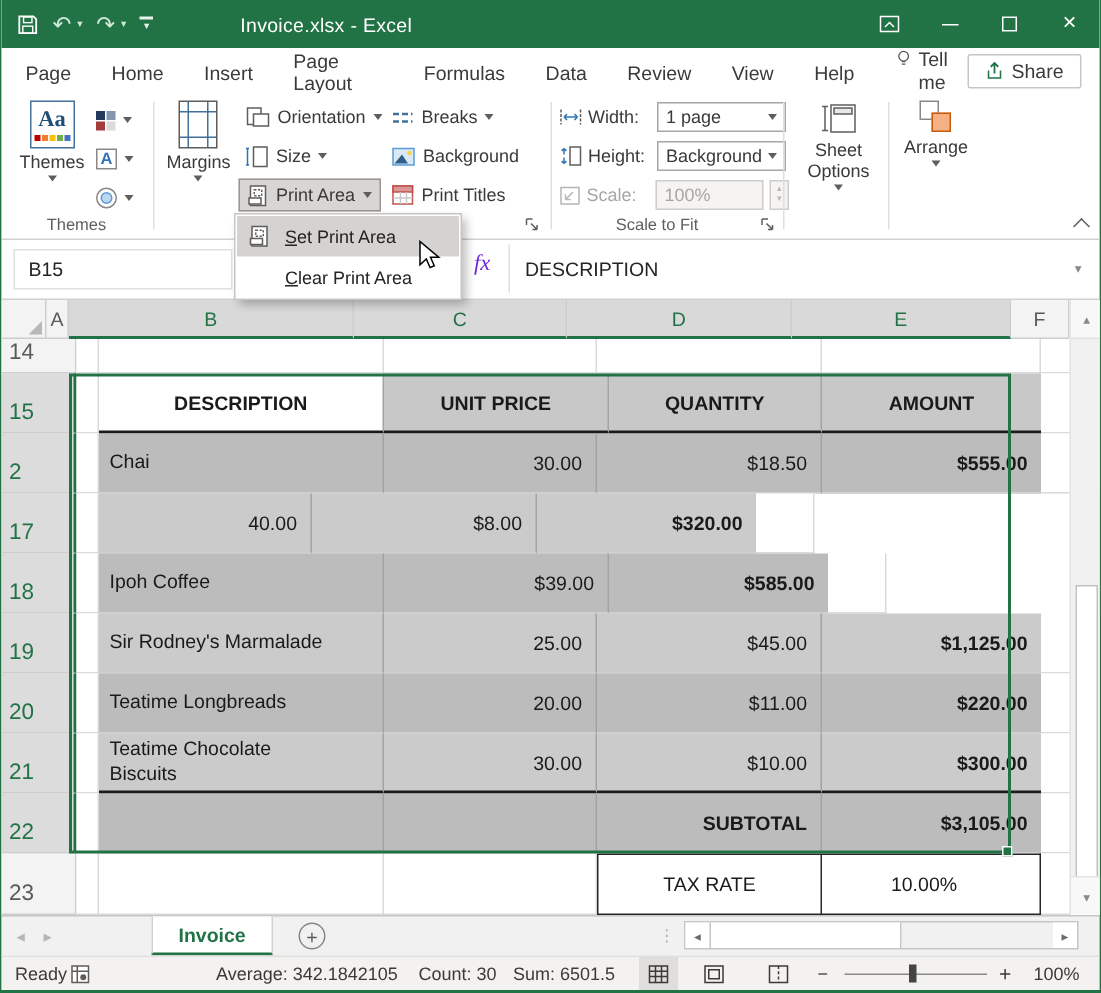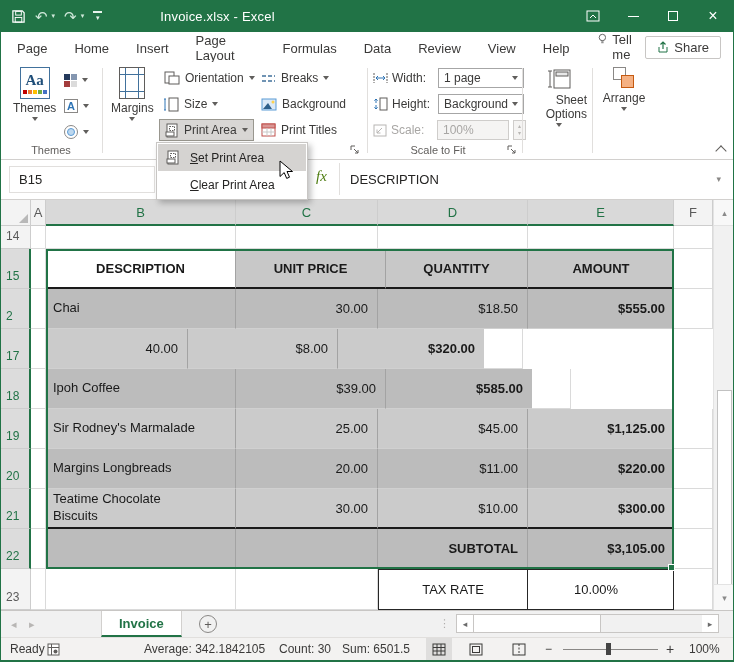--- a/index.html
+++ b/index.html
@@ -68,38 +68,38 @@
   .pitem{height:27px;display:flex;align-items:center;gap:9px;padding-left:7px}
   .pitem.hl{background:#d5d3d1}
   .pitem .ispace{width:16px;display:flex;justify-content:center}
   .ul{text-decoration:underline}
 
   
   .fbar{position:absolute;top:160px;left:0;right:0;height:40px;background:#fff;border-bottom:1px solid #d2d0ce}
   .namebox{position:absolute;left:8px;top:6px;width:146px;height:27px;border:1px solid #e1dfdd;
            display:flex;align-items:center;padding-left:9px;font-size:13px;color:#252423}
   .fxi{position:absolute;left:315px;top:8px;font-family:"Liberation Serif",serif;font-style:italic;
-       color:#4d7c0f;font-size:15px}
+       color:#6d28d9;font-size:15px}
   .ffield{position:absolute;left:338px;top:3px;right:4px;height:32px;border-left:1px solid #e1dfdd;
           display:flex;align-items:center;justify-content:space-between;padding:0 8px 0 10px;
           font-size:13px;color:#252423}
   .fchev{color:#8a8886;font-size:9px}
 
   
   .grid{position:absolute;top:200px;left:0;width:734px;height:410px;background:#fff}
   .ghead{display:flex;height:26px}
   .h{background:#f3f3f3;border-right:1px solid #cdcdcd;border-bottom:1px solid #cdcdcd;
      display:flex;align-items:center;justify-content:center;font-size:13px;color:#5a5a5a}
   .h.sel{background:#d9d9d9;color:#217346;border-bottom:2px solid #217346}
   .corner{position:relative}
   .corner::after{content:"";position:absolute;right:2px;bottom:2px;border-left:9px solid transparent;
                  border-bottom:9px solid #b8b8b8}
   .grow{display:flex}
-  .rh{width:30px;background:#f3f3f3;border-right:1px solid #cdcdcd;border-bottom:1px solid #cdcdcd;
-      color:#5a5a5a;font-size:12px;display:flex;align-items:flex-end;padding:0 0 5px 5px}
+  .rh{width:50px;background:#f3f3f3;border-right:1px solid #cdcdcd;border-bottom:1px solid #cdcdcd;
+      color:#5a5a5a;font-size:15px;display:flex;align-items:flex-end;padding:0 0 5px 5px}
   .rh.sel{background:#dcdcdc;color:#217346;border-right:2px solid #217346}
   .c{display:flex;align-items:center;font-size:13px;color:#1a1a1a;background:#fff;
      border-right:1px solid #dadada;border-bottom:1px solid #dadada}
   .cA{width:15px}.cB{width:190px}.cC{width:142px}.cD{width:150px}.cE{width:146px}.cF{width:39px}
   .tc{border-right:1px solid #a3a3a3;border-bottom:1px solid #d0d0d0}
   .tc.cE{border-right:none}
   .dark{background:#bcbcbc}.light{background:#cbcbcb}
   .hdr{background:#c8c8c8;font-weight:bold;justify-content:center;border-bottom:2px solid #1a1a1a}
   .hdr.activecell{background:#fff}
   .name{justify-content:flex-start;padding-left:7px;line-height:1.3}
@@ -381,21 +381,21 @@
     <div class="vsep" style="left:521px"></div>
 
     <div class="bigbtn" style="left:530px;width:56px">
       <span>
         <svg width="26" height="24" viewBox="0 0 26 24">
             <path d="M4 4v16M2 4h4M2 20h4" stroke="#5f5d5b"></path>
             <rect x="8" y="3" width="16" height="18" fill="#fff" stroke="#5f5d5b"></rect>
             <rect x="10" y="5" width="12" height="4" fill="#e8e8e8" stroke="#5f5d5b"></rect>
           </svg>
       </span>
-      <span class="lbl" style="text-align:right;width:56px">Sheet Options</span>
+      <span class="lbl" style="text-align:center;width:56px">Sheet Options</span>
       <span class="chevd"></span>
     </div>
     <div class="vsep" style="left:591px"></div>
 
     <div class="bigbtn" style="left:598px;width:50px">
       <span style="position:relative;width:22px;height:22px;display:block">
         <i style="position:absolute;left:0;top:0;width:13px;height:13px;border:1px solid #8a8886;background:#fff"></i>
         <i style="position:absolute;right:1px;bottom:1px;width:13px;height:13px;border:1px solid #c55a11;background:#f5b183"></i>
       </span>
       <span class="lbl">Arrange</span>
@@ -537,21 +537,21 @@
       <div class="c cE tc light num amt">
           <span>$1,125.00</span>
         </div>
       <div class="c cF"></div>
     </div>
 
     <div class="grow" style="height:40px">
       <div class="rh sel">20</div>
       <div class="c cA"></div>
       <div class="c cB tc dark name">
-          <span>Margins Longbreads</span>
+          <span>Teatime Longbreads</span>
         </div>
       <div class="c cC tc dark num">
           <span>20.00</span>
         </div>
       <div class="c cD tc dark num">
           <span>$11.00</span>
         </div>
       <div class="c cE tc dark num amt">
           <span>$220.00</span>
         </div>

